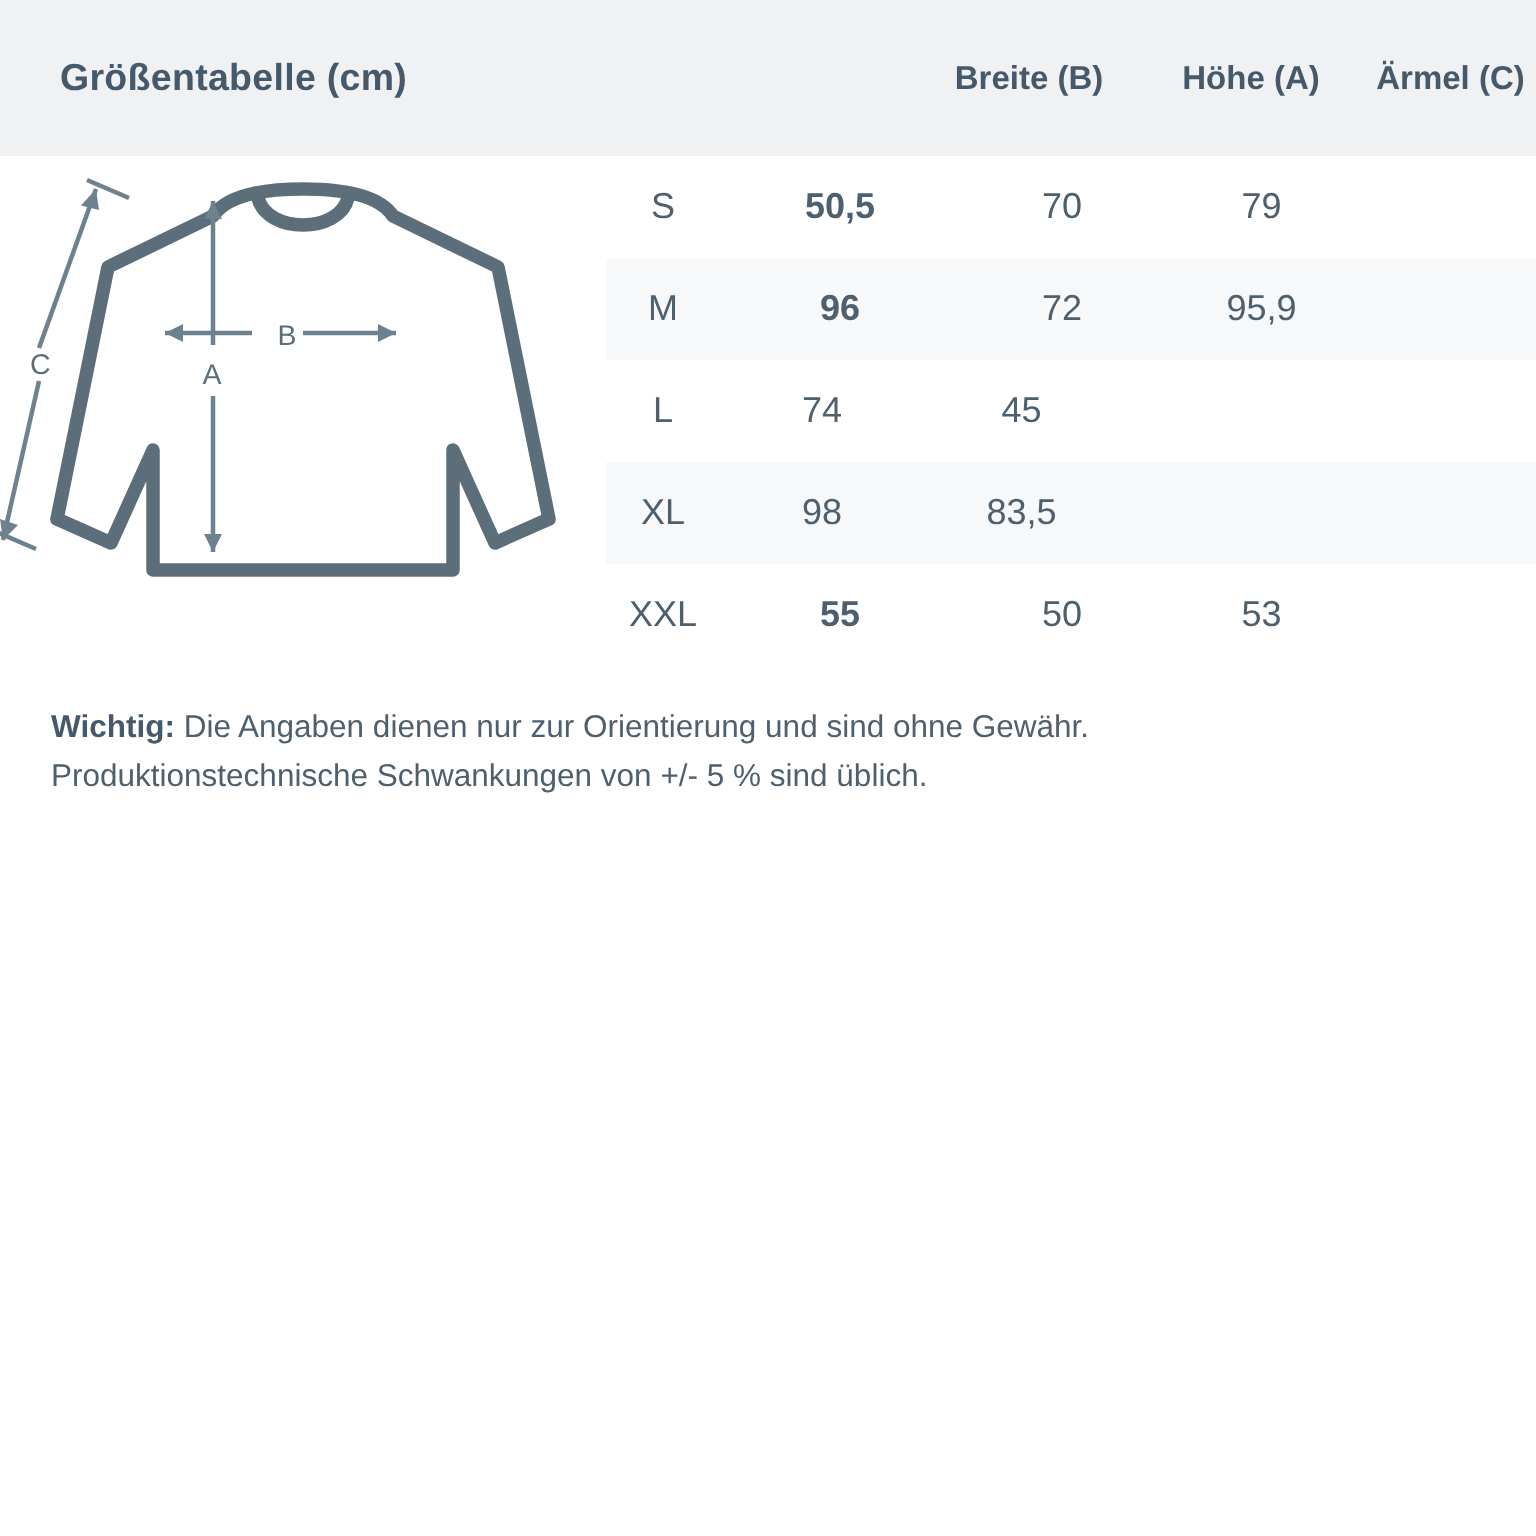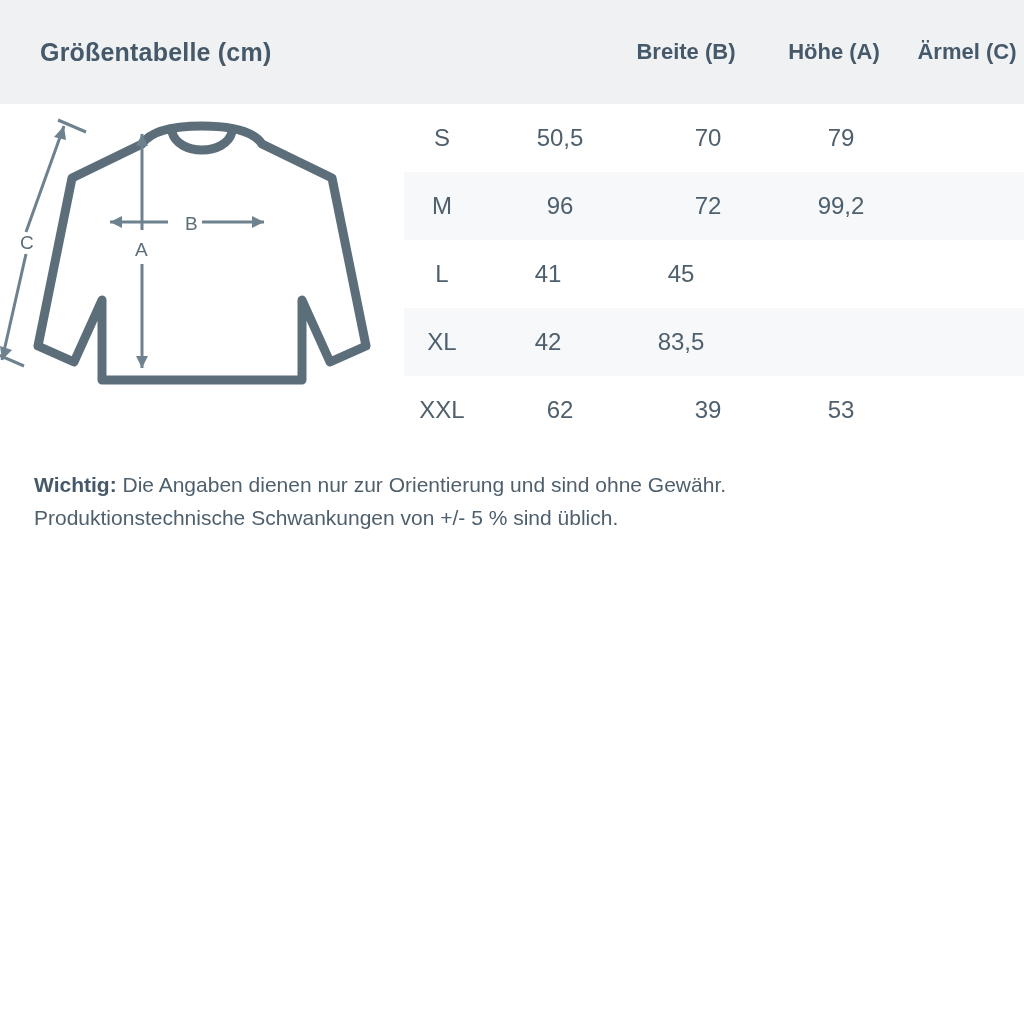--- a/index.html
+++ b/index.html
@@ -71,21 +71,21 @@
     height: 68px;
   }
   .row.alt { background: #f6f8f9; }
   .cell {
     font-size: 24px;
     color: #4e5f6d;
     text-align: center;
     white-space: nowrap;
   }
   .c-size { flex: 0 0 76px; }
-  .c-b    { flex: 0 0 160px; }
+  .c-b    { flex: 0 0 160px; font-weight: bold; }
   .c-h    { flex: 0 0 136px; }
   .c-c    { flex: 0 0 130px; }
 
   
   .note {
     padding: 24px 28px 0 34px;
     font-size: 21px;
     line-height: 33px;
     color: #4e5f6d;
     max-width: 960px;
@@ -165,39 +165,39 @@
         <div class="cell c-size">S</div>
         <div class="cell c-b">50,5</div>
         <div class="cell c-h">70</div>
         <div class="cell c-c">79</div>
       </div>
 
       <div class="row alt">
         <div class="cell c-size">M</div>
         <div class="cell c-b">96</div>
         <div class="cell c-h">72</div>
-        <div class="cell c-c">99,2</div>
+        <div class="cell c-c">95,9</div>
       </div>
 
       <div class="row">
         <div class="cell c-size">L</div>
-        <div class="cell c-h">41</div>
+        <div class="cell c-h">74</div>
         <div class="cell c-c">45</div>
       </div>
 
       <div class="row alt">
         <div class="cell c-size">XL</div>
-        <div class="cell c-h">42</div>
+        <div class="cell c-h">98</div>
         <div class="cell c-c">83,5</div>
       </div>
 
       <div class="row">
         <div class="cell c-size">XXL</div>
-        <div class="cell c-b">62</div>
-        <div class="cell c-h">39</div>
+        <div class="cell c-b">55</div>
+        <div class="cell c-h">50</div>
         <div class="cell c-c">53</div>
       </div>
 
     </div>
   </div>
 
   <div class="note">
     <span><b>Wichtig:</b><span> Die Angaben dienen nur zur Orientierung und sind ohne Gewähr.</span></span>
     <br>
     <span>Produktionstechnische Schwankungen von +/- 5 % sind üblich.</span>

